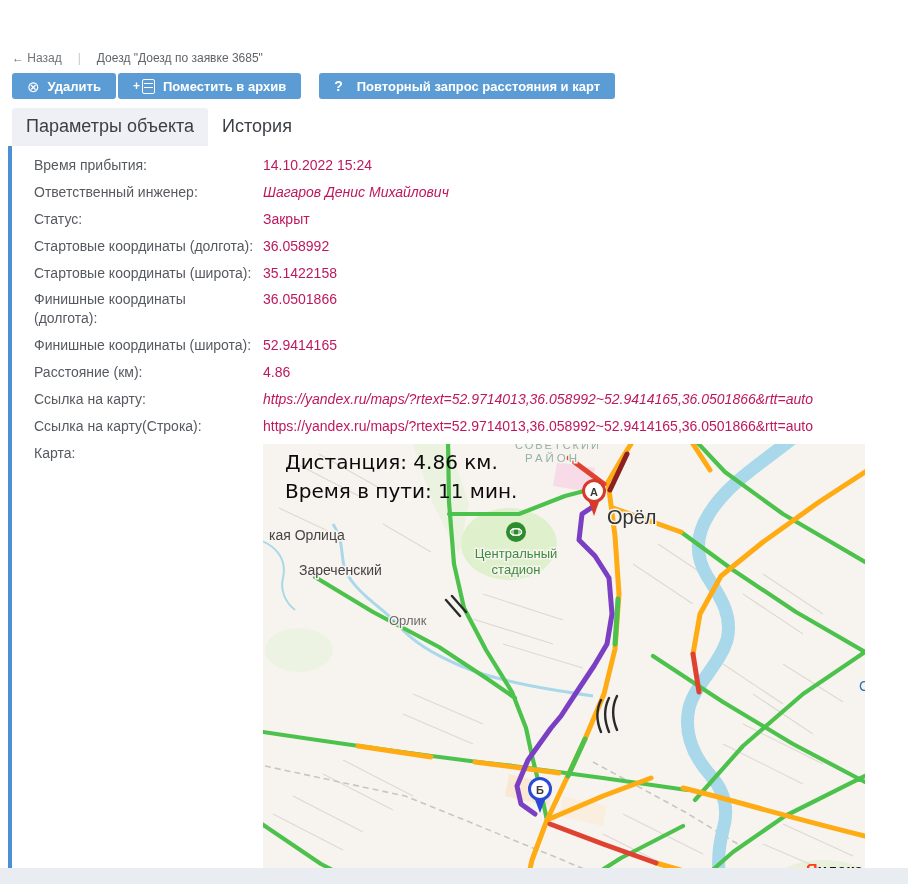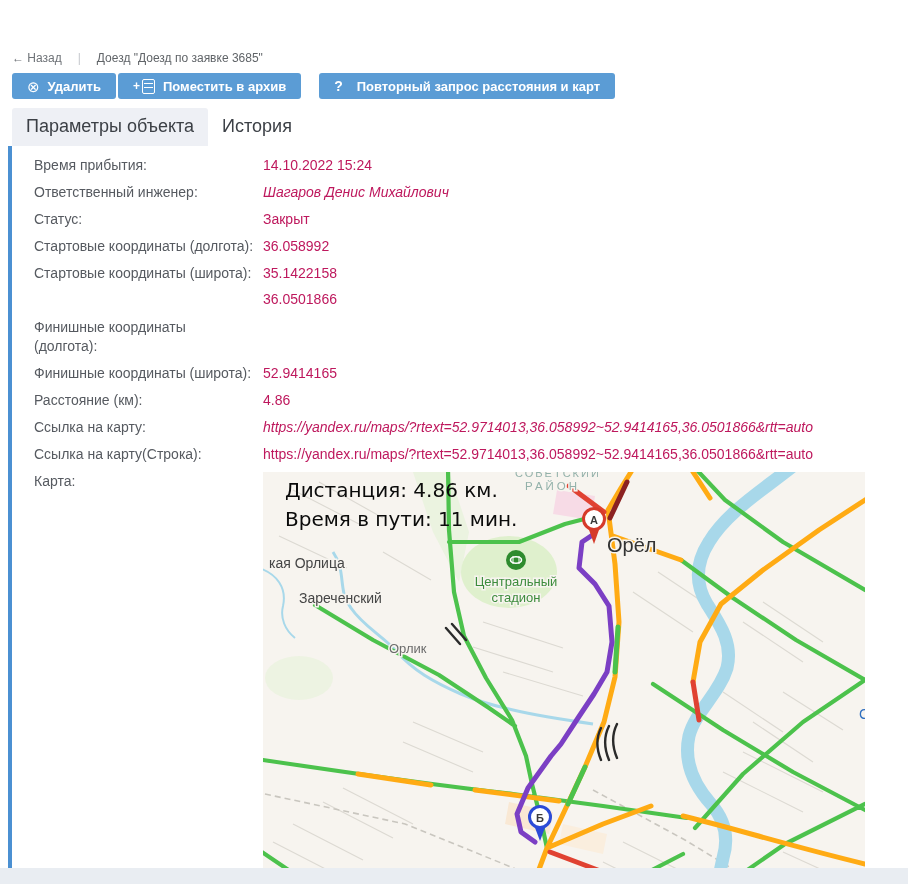--- a/index.html
+++ b/index.html
@@ -36,21 +36,21 @@
   .tab{padding:8px 14px 9px;color:#3c4046;cursor:pointer;}
   .tab.active{background:#eef0f5;border-radius:3px 3px 0 0;}
   
   .card{
     margin:0 8px;background:#fff;border-left:4px solid #4b90d2;
     padding:6px 0 14px 22px;min-height:756px;box-sizing:border-box;
   }
   .frow{display:flex;align-items:flex-start;padding:4px 0;font-size:14px;color:#26282b;line-height:1.35;}
   .frow .lbl{flex:0 0 229px;color:#565a60;padding-right:4px;box-sizing:border-box;}
   .frow .lbl.narrow{flex-basis:229px;max-width:229px;}
-  .frow .lbl.narrow .inner{display:inline-block;max-width:165px;margin-top:28px;}
+  .frow .lbl.narrow .inner{display:inline-block;max-width:165px;}
   .frow .val{color:#be185d;word-break:break-all;}
   a.link{color:#3f87d6;text-decoration:none;cursor:pointer;font-style:italic;}
   .mapwrap{width:602px;height:450px;overflow:hidden;background:#f7f4ef;}
   .bottom-strip{position:absolute;left:0;right:0;bottom:0;height:16px;background:#e9edf2;}
   svg text{font-family:"Liberation Sans",sans-serif;}
   svg .halo{paint-order:stroke;stroke:#f7f4ef;stroke-width:3px;}
   svg .overlay-t{font-family:"DejaVu Sans",sans-serif;}
 </style>
 </head>
 <body>

